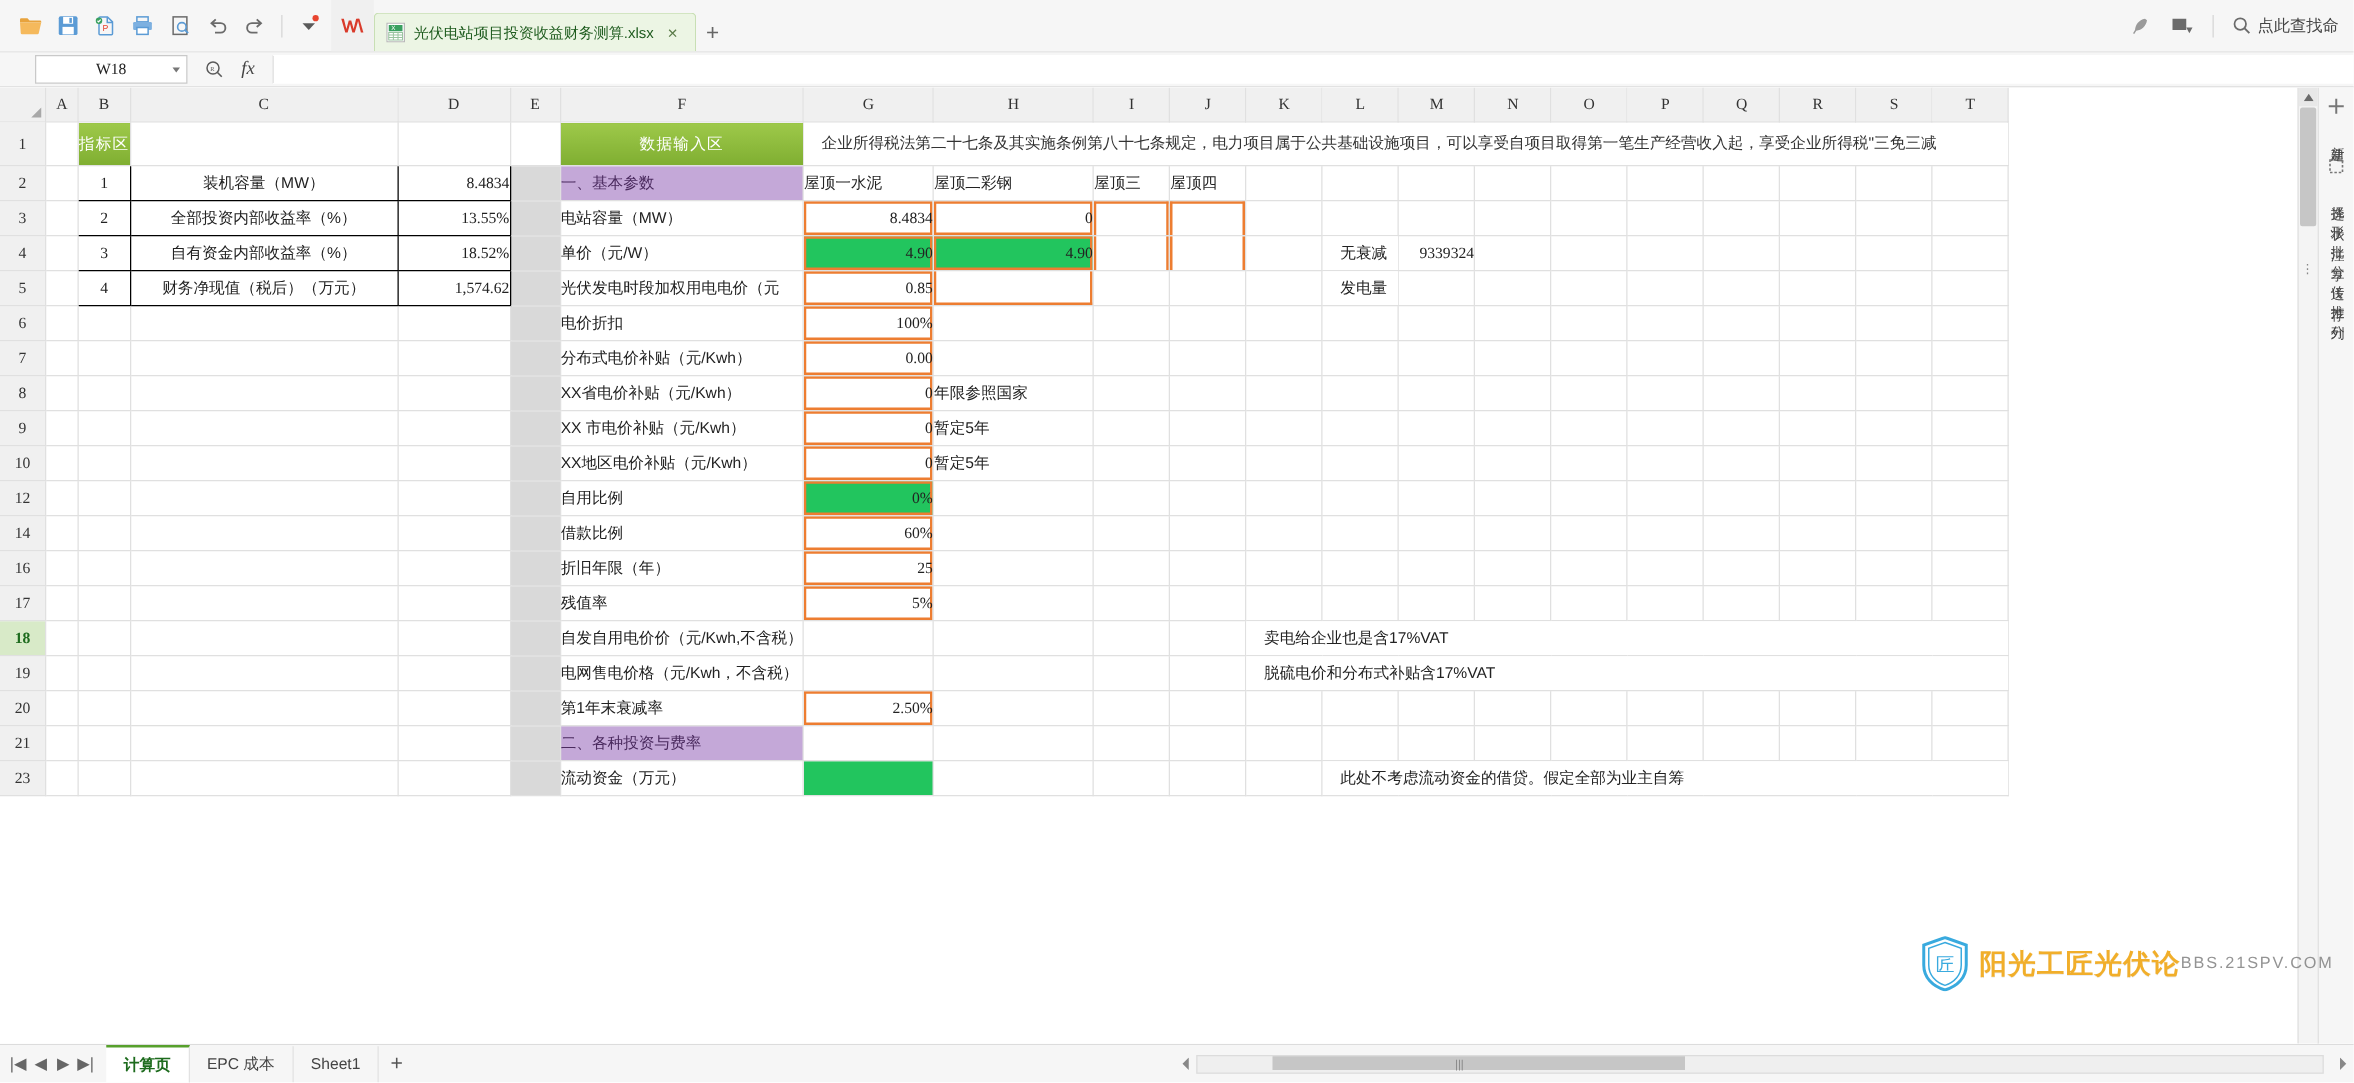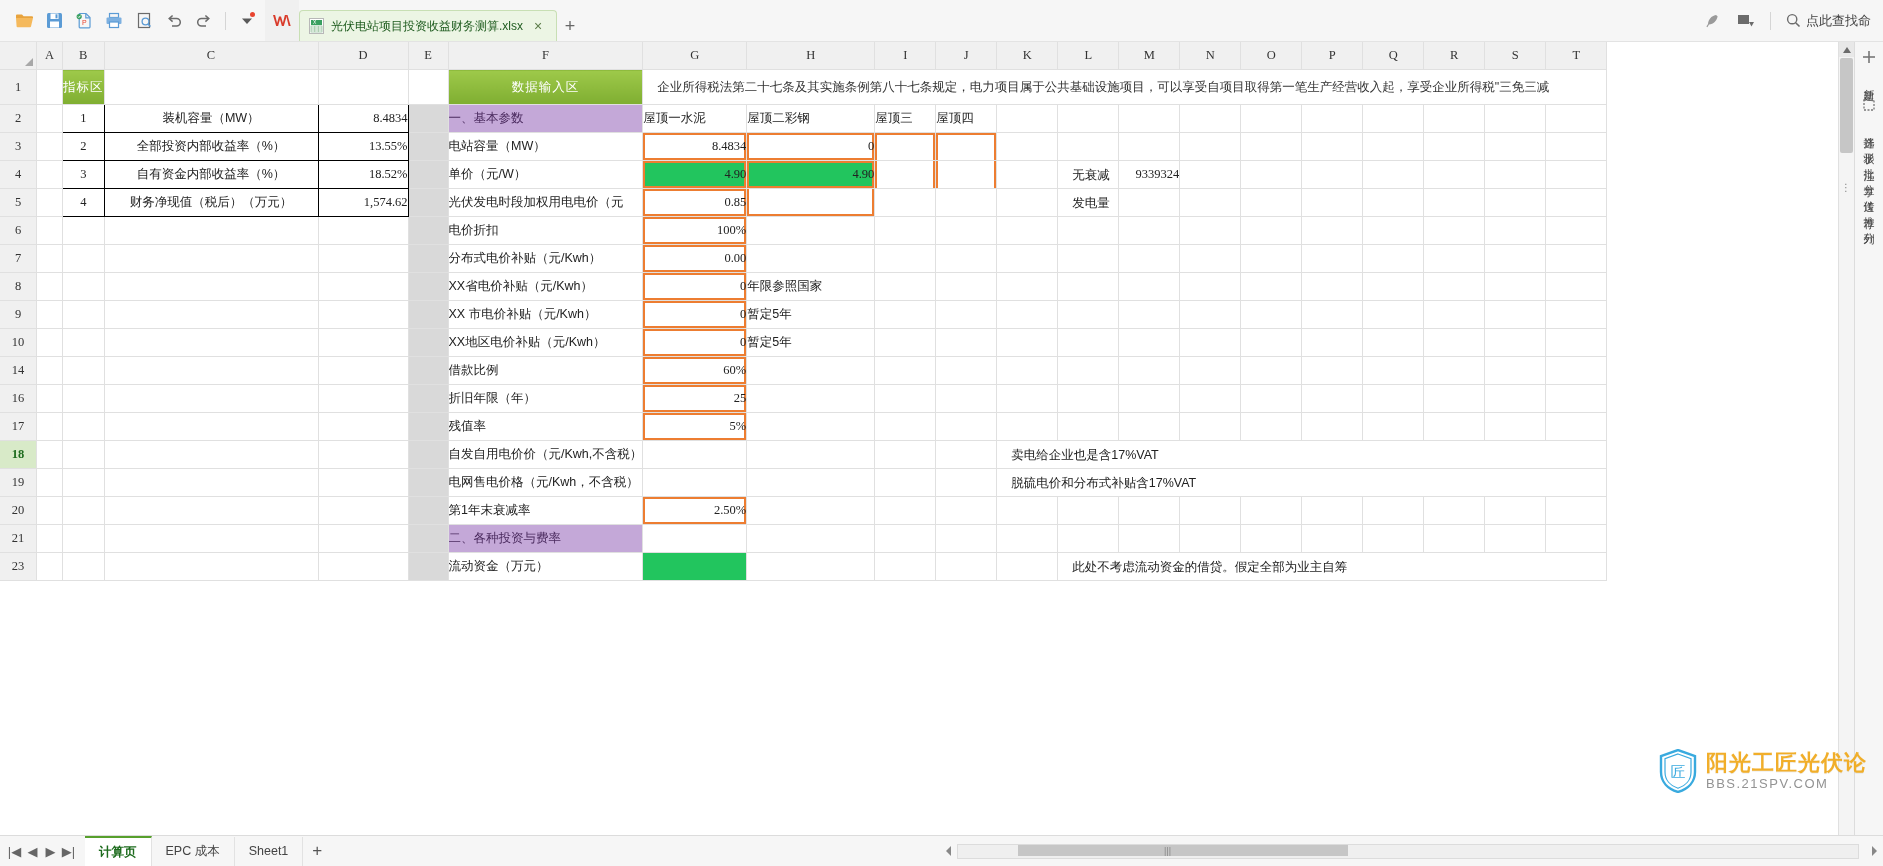--- a/index.html
+++ b/index.html
@@ -121,21 +121,21 @@
   .addsheet{width:28px;height:29px;display:flex;align-items:center;justify-content:center;color:#555;font-size:17px;cursor:pointer;}
   .sb-right{margin-left:auto;display:flex;align-items:center;height:30px;}
   .hscroll{width:900px;height:13px;background:#efefef;border:1px solid #dcdcdc;position:relative;margin-right:6px;}
   .hscroll .hthumb{position:absolute;left:60px;top:0;width:330px;height:11px;background:#c6c6c6;}
   .hscroll .hdots{position:absolute;left:206px;top:1px;color:#888;font-size:9px;}
   .hnav{width:18px;height:20px;display:flex;align-items:center;justify-content:center;color:#666;}
 
   
   .watermark{position:absolute;right:16px;bottom:42px;display:flex;align-items:center;gap:8px;opacity:.92;}
   .wm-badge{width:40px;height:44px;}
-  .wm-text{display:flex;flex-direction:column;line-height:1;}
+  .wm-text{display:flex;flex-direction:row;line-height:1;}
   .wm-main{font-size:22px;color:#f0a818;font-weight:bold;letter-spacing:1px;text-shadow:0 1px 0 rgba(0,0,0,.08);}
   .wm-sub{font-size:13px;color:#8a8a8a;letter-spacing:1.5px;margin-top:3px;}
 </style>
 </head>
 <body>
 
 <div class="app">
 
   <div class="titlebar">
     <div class="qat">
@@ -251,20 +251,37 @@
       <div class="searchbox">
         <svg width="15" height="15" viewBox="0 0 15 15">
           <circle cx="6.2" cy="6.2" r="4.6" fill="none" stroke="#6b6b6b" stroke-width="1.4"></circle>
           <line x1="9.7" y1="9.7" x2="13.5" y2="13.5" stroke="#6b6b6b" stroke-width="1.6"></line>
         </svg>
         <span>点此查找命</span>
       </div>
     </div>
   </div>
 
+  <div class="formulabar">
+    <div class="namebox">
+      <span>W18</span>
+      <i class="nbarrow"></i>
+    </div>
+    <div class="fbtools">
+      <span class="fi">
+        <svg width="15" height="15" viewBox="0 0 15 15">
+          <circle cx="6.4" cy="6.4" r="4.8" fill="none" stroke="#5a5a5a" stroke-width="1.2"></circle>
+          <line x1="10" y1="10" x2="13.4" y2="13.4" stroke="#5a5a5a" stroke-width="1.3"></line>
+          <text x="4.2" y="8.6" font-size="5" fill="#5a5a5a" font-family="Liberation Serif">R</text>
+        </svg>
+      </span>
+      <span class="fx">fx</span>
+    </div>
+    <div class="fbinput"></div>
+  </div>
 
   <div class="gridwrap">
     <div class="gridscroll">
 
       <table class="sheet">
         <colgroup>
           <col style="width:36px">
           <col style="width:26px">
           <col style="width:38px">
           <col style="width:214px">
@@ -538,20 +555,43 @@
               <td class="cell"></td>
               <td class="cell"></td>
               <td class="cell"></td>
               <td class="cell"></td>
               <td class="cell"></td>
               <td class="cell"></td>
               <td class="cell"></td>
               <td class="cell"></td>
             </tr>
             <tr>
+              <td class="rowhead">12</td>
+              <td class="cell"></td>
+              <td class="cell"></td>
+              <td class="cell"></td>
+              <td class="cell"></td>
+              <td class="cell graycol"></td>
+              <td class="cell txt">自用比例</td>
+              <td class="cell num yellow orangebox">0%</td>
+              <td class="cell txt "></td>
+              <td class="cell "></td>
+              <td class="cell "></td>
+              <td class="cell"></td>
+              <td class="cell"></td>
+              <td class="cell"></td>
+              <td class="cell"></td>
+              <td class="cell"></td>
+              <td class="cell"></td>
+              <td class="cell"></td>
+              <td class="cell"></td>
+              <td class="cell"></td>
+              <td class="cell"></td>
+            </tr>
+            <tr>
               <td class="rowhead">14</td>
               <td class="cell"></td>
               <td class="cell"></td>
               <td class="cell"></td>
               <td class="cell"></td>
               <td class="cell graycol"></td>
               <td class="cell txt">借款比例</td>
               <td class="cell num orangebox">60%</td>
               <td class="cell txt "></td>
               <td class="cell "></td>

